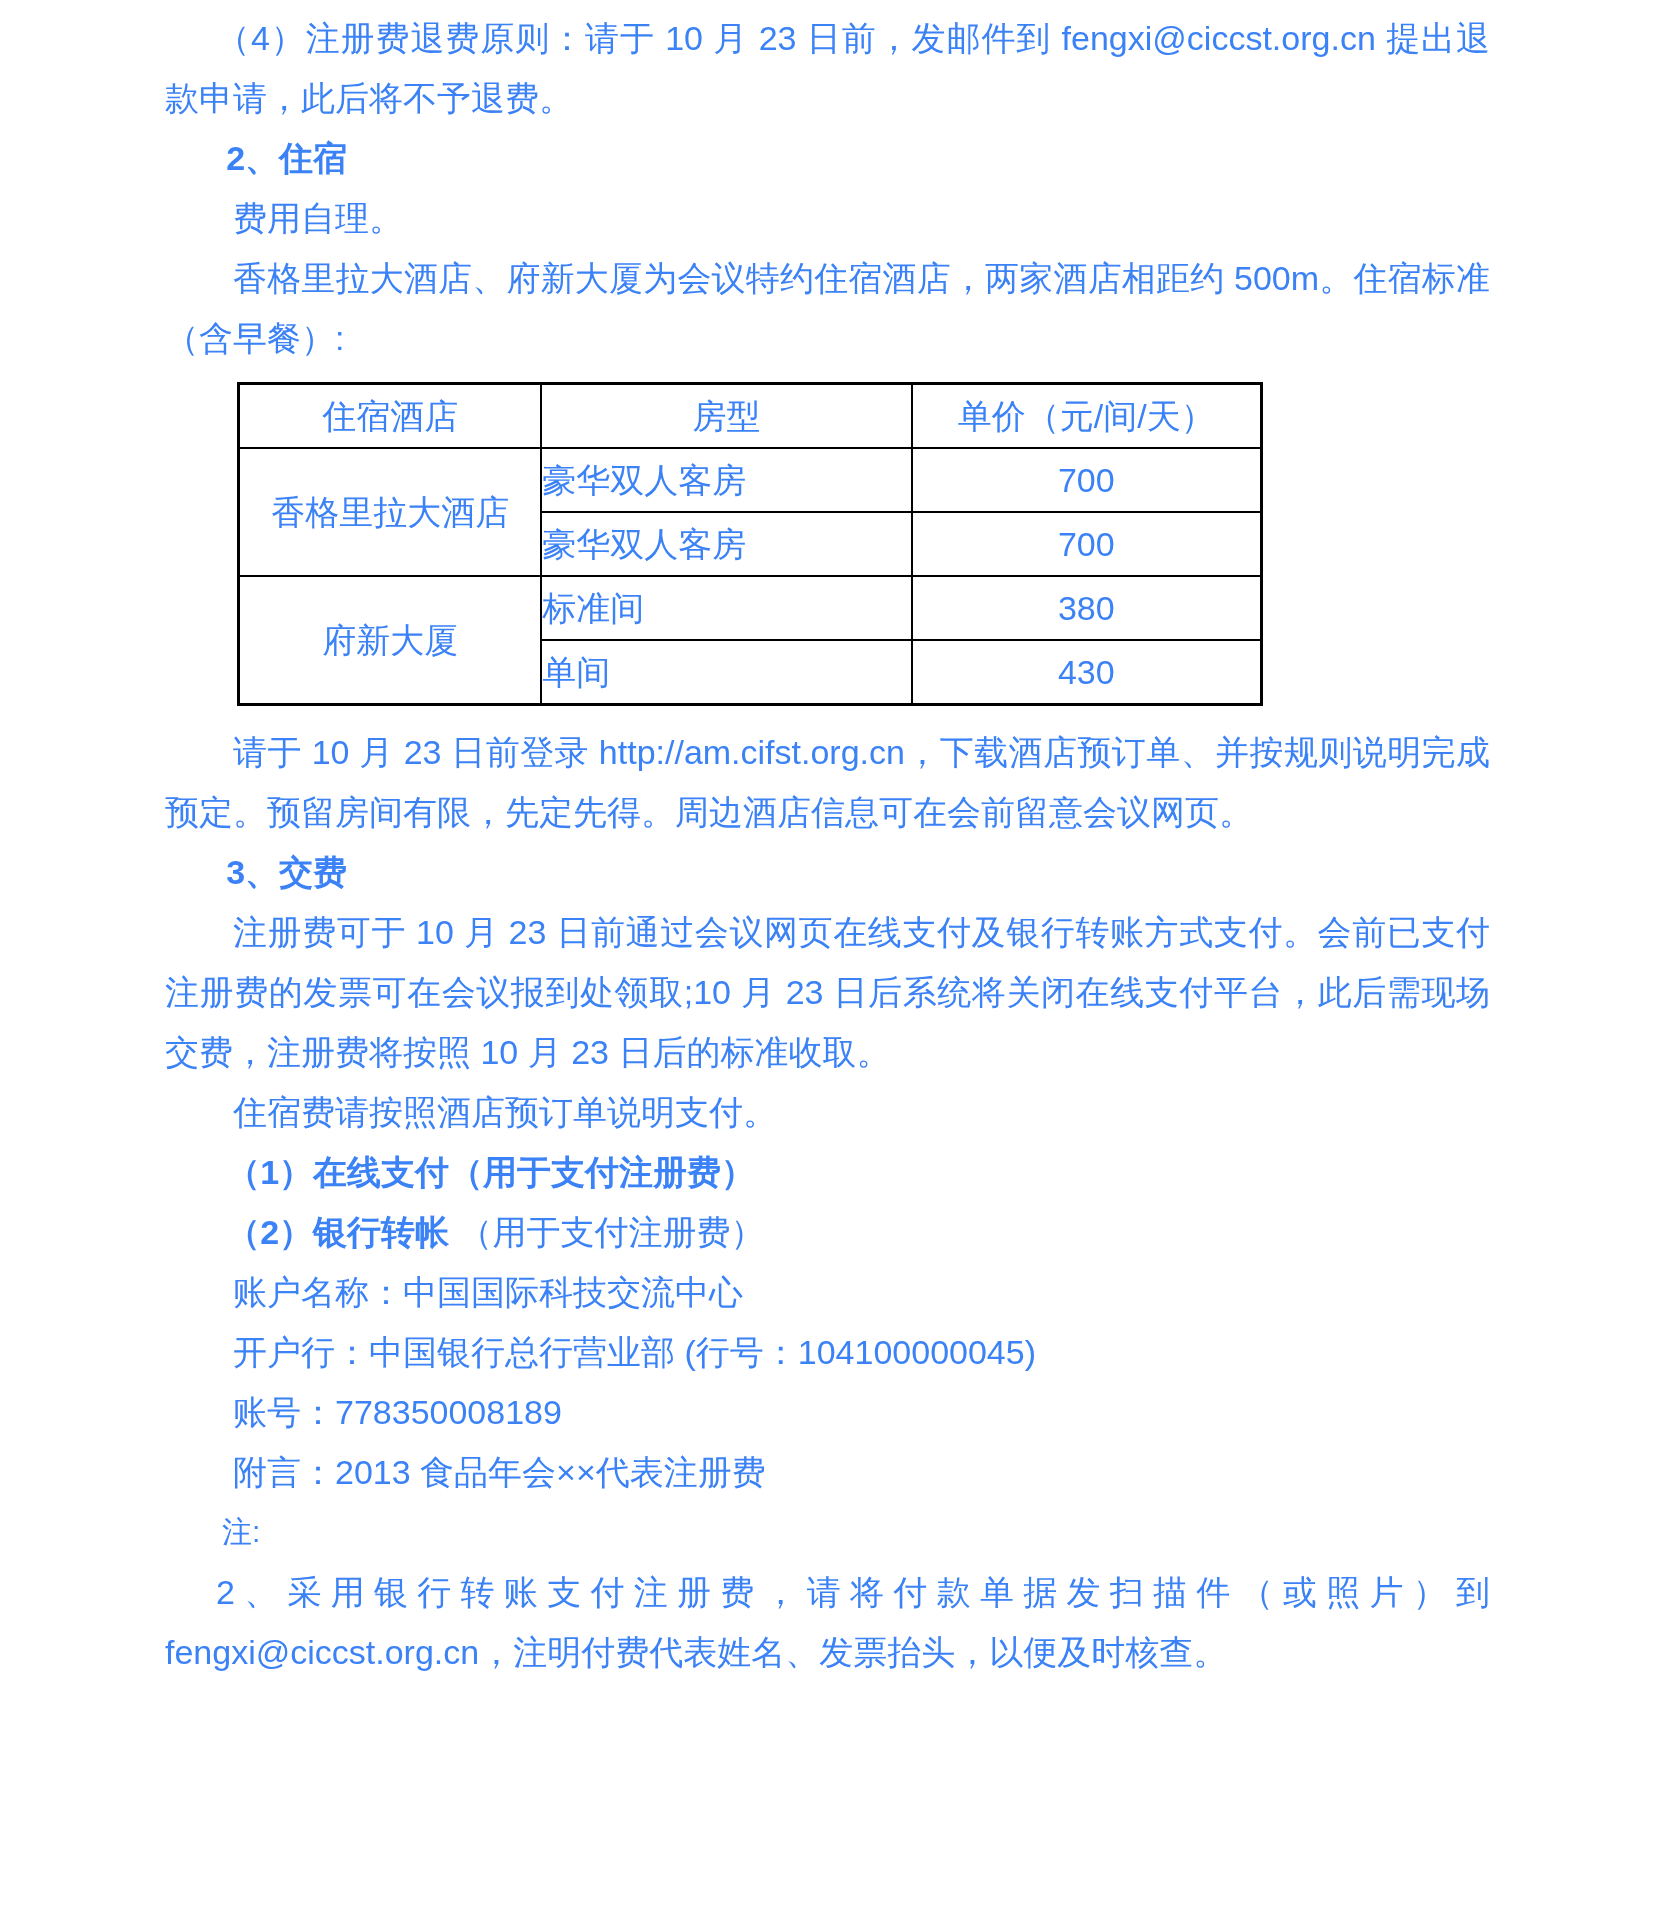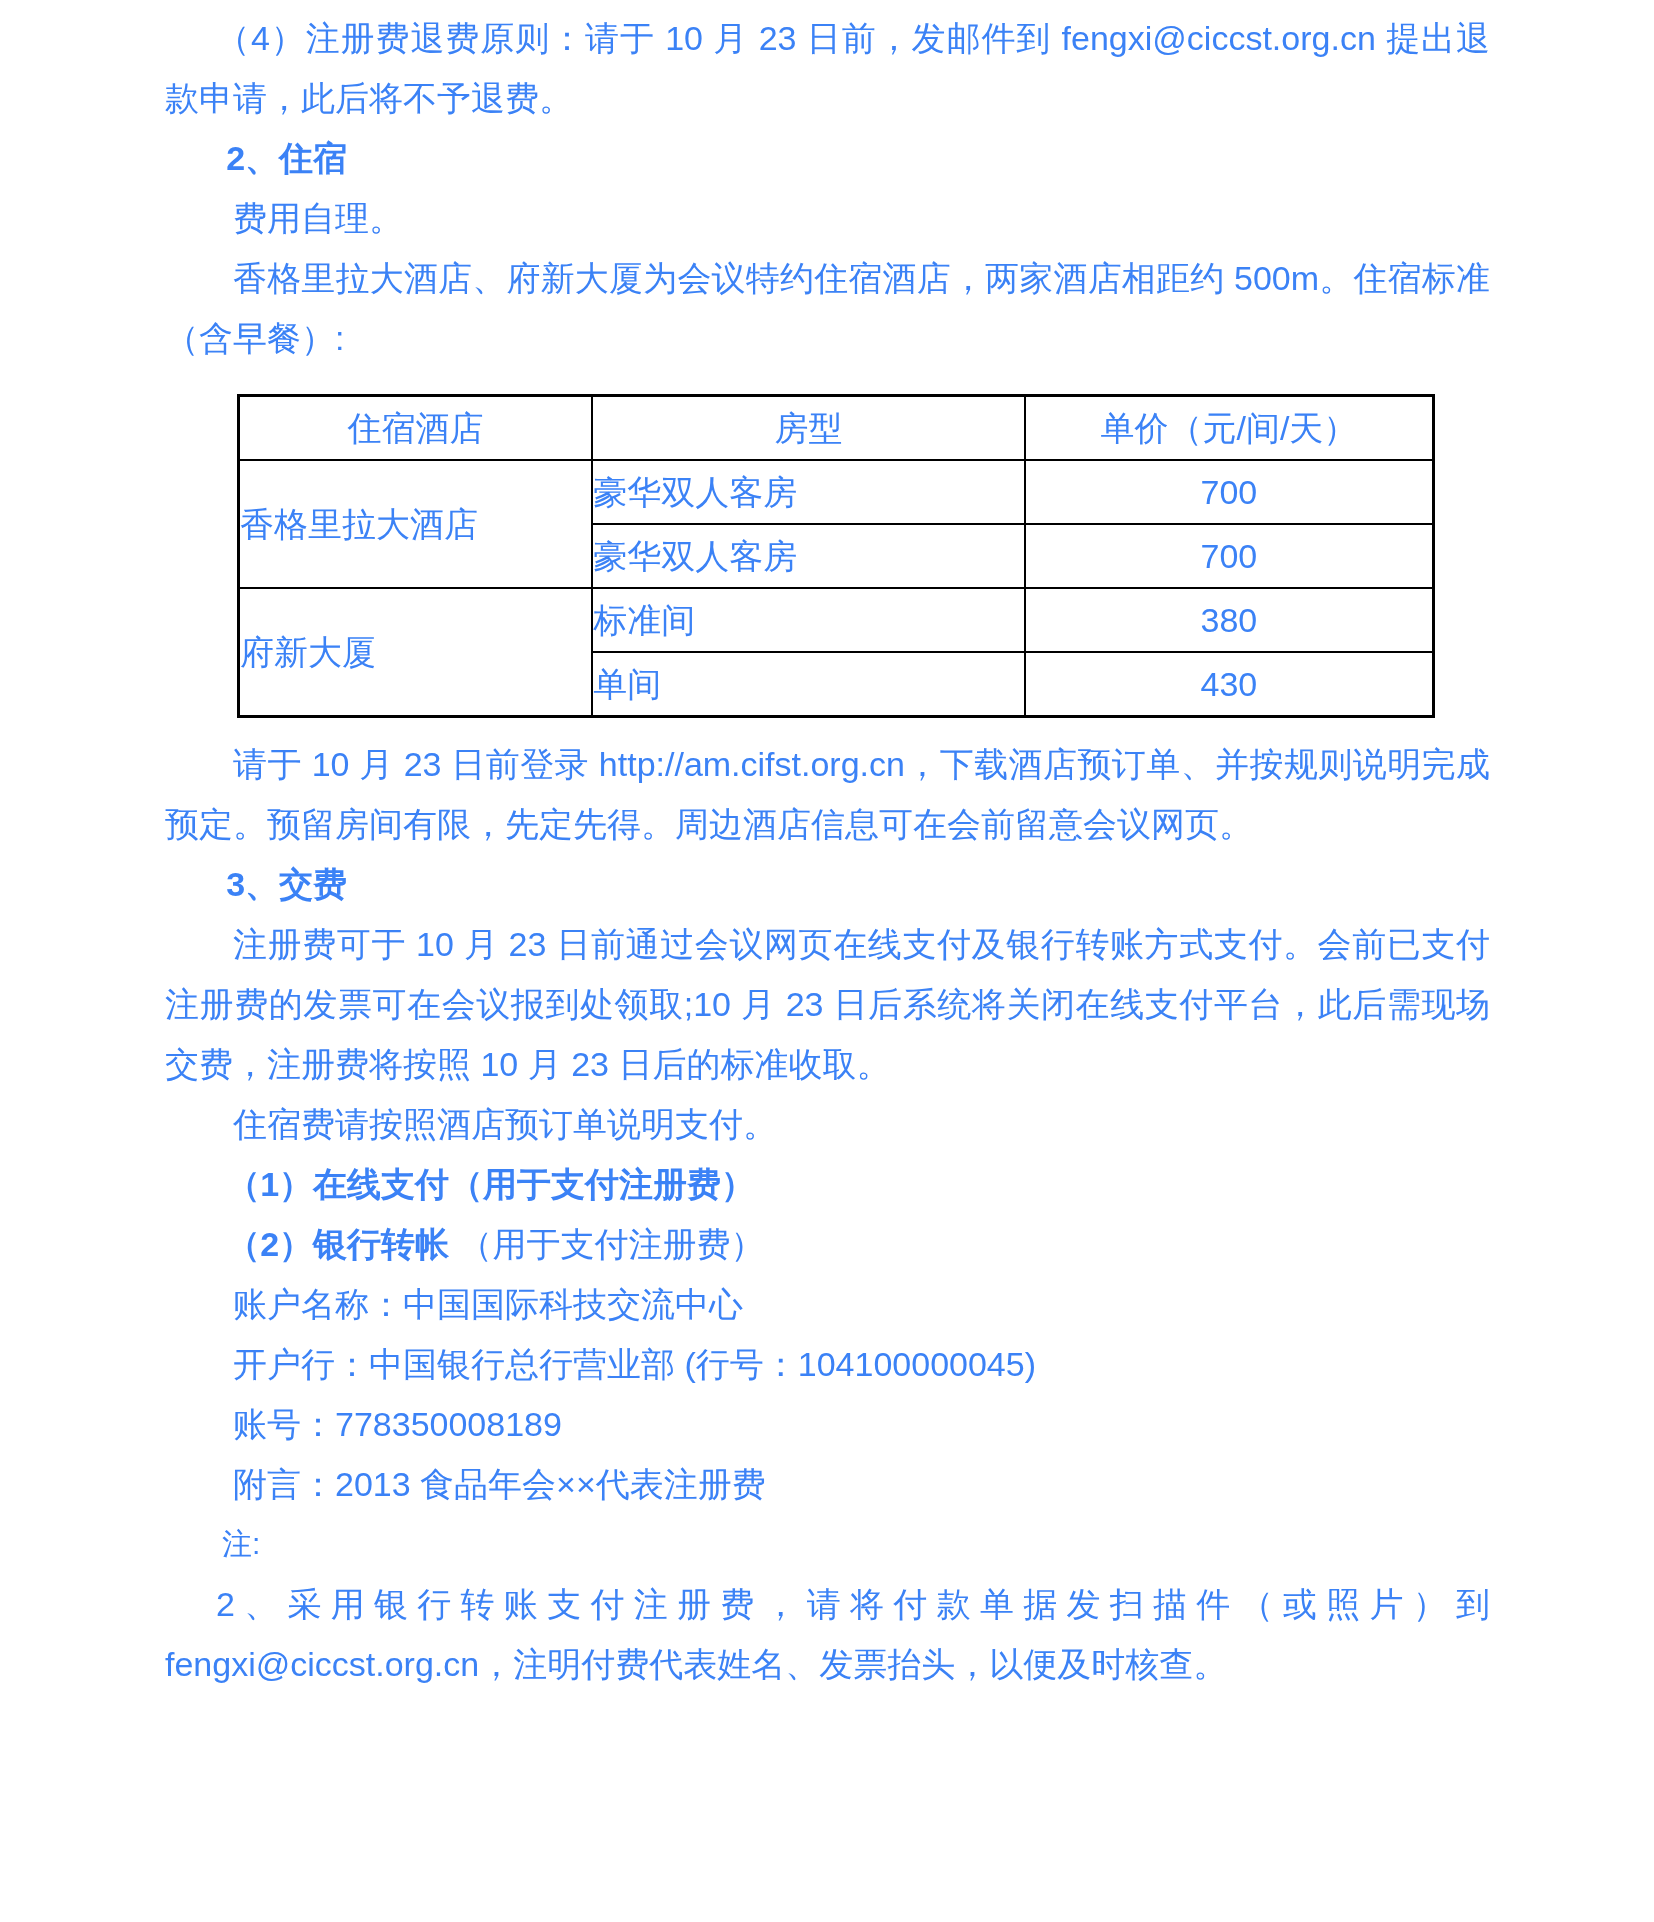--- a/index.html
+++ b/index.html
@@ -34,36 +34,36 @@
   }
   .bank-line { text-indent: 2em; text-align: left; }
   .note-label {
     text-indent: 1.9em;
     font-size: 30px;
     text-align: left;
   }
   table.hotel-table {
     border-collapse: collapse;
     table-layout: fixed;
-    width: 1198px;
-    margin: 26px 0 16px 72px;
+    width: 1026px;
+    margin: 14px 0 16px 72px;
     border: 3px solid #000;
   }
   table.hotel-table th,
   table.hotel-table td {
     border: 2px solid #000;
     font-weight: normal;
     font-size: 34px;
     line-height: 40px;
     padding: 0;
     height: 62px;
     background: #ffffff;
   }
   table.hotel-table th { text-align: center; }
-  td.hotel-cell { vertical-align: middle; border-radius: 9px; }
+  td.hotel-cell { text-align: center; vertical-align: middle; border-radius: 9px; }
   td.room-cell  { text-align: left; padding-left: 22px; vertical-align: middle; }
   td.price-cell { text-align: center; padding-left: 12px; vertical-align: middle; }
 </style>
 </head>
 <body>
 
 <div class="page">
 
   <p class="indent-15">（4）注册费退费原则：请于 10 月 23 日前，发邮件到 fengxi@ciccst.org.cn 提出退款申请，此后将不予退费。</p>
 

